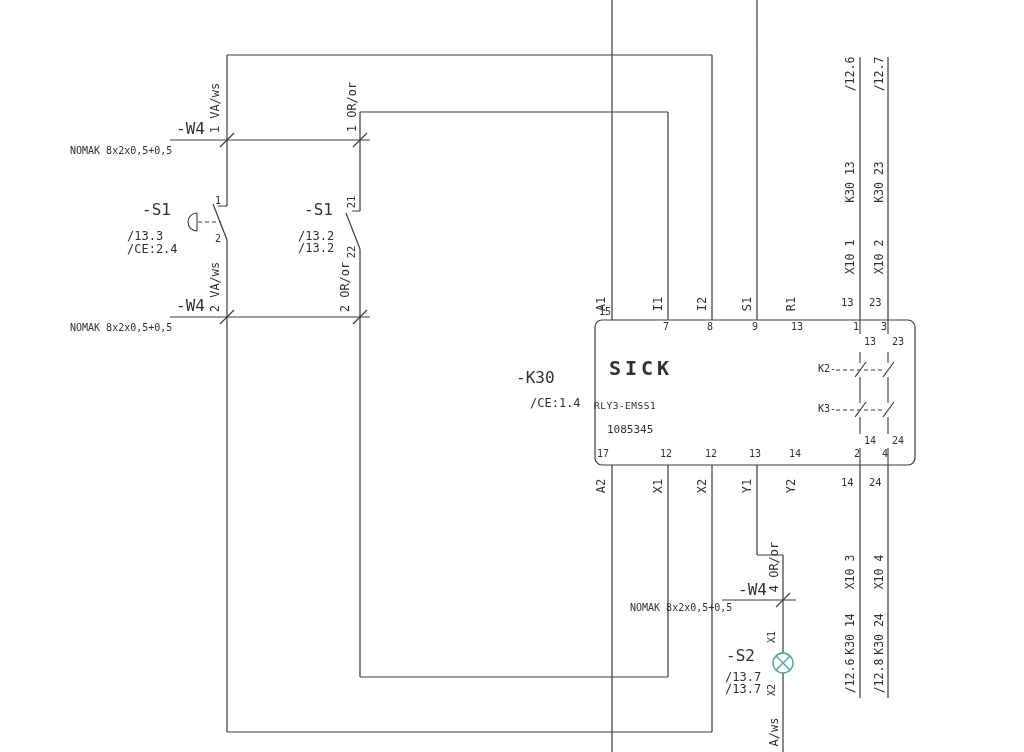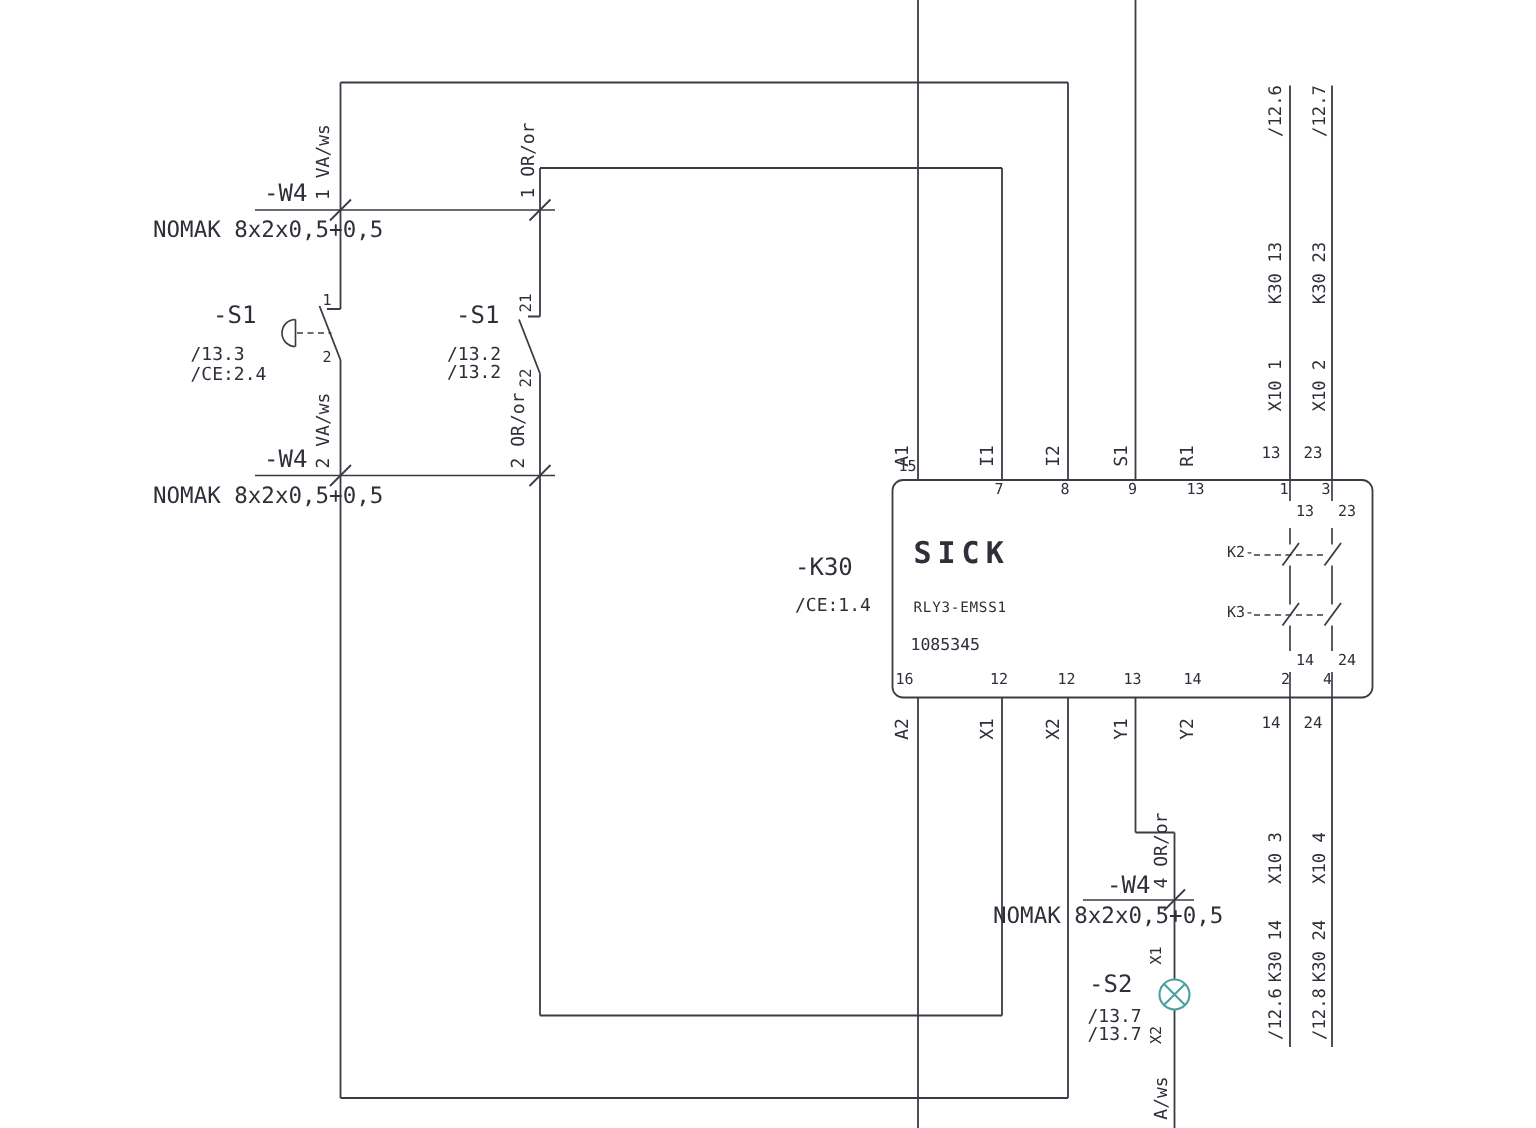--- a/index.html
+++ b/index.html
@@ -12,21 +12,21 @@
     color:#2e2f38;
   }
   #canvas svg{position:absolute;left:0;top:0;}
   .t{position:absolute;white-space:pre;line-height:1;}
   .rot{transform:translate(-50%,-50%) rotate(-90deg);}
   .s10{font-size:10px;}
   .s105{font-size:10.5px;}
   .s11{font-size:11px;}
   .s115{font-size:11.5px;}
   .s12{font-size:12px;}
-  .s14{font-size:15px;margin-left:32px;}
+  .s14{font-size:10px;}
   .s16{font-size:16px;}
   .brand{font-size:20px;letter-spacing:4px;font-weight:bold;}
   .model{font-size:9.5px;letter-spacing:0.5px;}
 </style>
 </head>
 <body>
 
 <div id="canvas">
 
   <svg width="1024" height="752" viewBox="0 0 1024 752">
@@ -78,41 +78,41 @@
   <div class="t s12" style="left:127px;top:243px">/CE:2.4</div>
   <div class="t s10" style="left:215px;top:196px">1</div>
   <div class="t s10" style="left:215px;top:234px">2</div>
 
   <div class="t s16" style="left:304px;top:202px">-S1</div>
   <div class="t s12" style="left:298px;top:230px">/13.2</div>
   <div class="t s12" style="left:298px;top:242px">/13.2</div>
   <div class="t rot s105" style="left:351px;top:202px">21</div>
   <div class="t rot s105" style="left:351px;top:252px">22</div>
 
-  <div class="t s16" style="left:530px;top:370px">-K30</div>
+  <div class="t s16" style="left:516px;top:370px">-K30</div>
   <div class="t s12" style="left:530px;top:397px">/CE:1.4</div>
   <div class="t brand" style="left:609px;top:358px">SICK</div>
-  <div class="t model" style="left:609px;top:401px">RLY3-EMSS1</div>
+  <div class="t model" style="left:594px;top:401px">RLY3-EMSS1</div>
   <div class="t s11" style="left:607px;top:424px">1085345</div>
 
   <div class="t s10" style="left:599px;top:307px">15</div>
   <div class="t s10" style="left:663px;top:322px">7</div>
   <div class="t s10" style="left:707px;top:322px">8</div>
   <div class="t s10" style="left:752px;top:322px">9</div>
   <div class="t s10" style="left:791px;top:322px">13</div>
   <div class="t s10" style="left:853px;top:322px">1</div>
   <div class="t s10" style="left:881px;top:322px">3</div>
 
   <div class="t rot s12" style="left:601px;top:304px">A1</div>
   <div class="t rot s12" style="left:658px;top:304px">I1</div>
   <div class="t rot s12" style="left:702px;top:304px">I2</div>
   <div class="t rot s12" style="left:747px;top:304px">S1</div>
   <div class="t rot s12" style="left:791px;top:304px">R1</div>
 
-  <div class="t s10" style="left:597px;top:449px">16</div>
+  <div class="t s10" style="left:597px;top:449px">17</div>
   <div class="t s10" style="left:660px;top:449px">12</div>
   <div class="t s10" style="left:705px;top:449px">12</div>
   <div class="t s10" style="left:749px;top:449px">13</div>
   <div class="t s10" style="left:789px;top:449px">14</div>
   <div class="t s10" style="left:854px;top:449px">2</div>
   <div class="t s10" style="left:882px;top:449px">4</div>
 
   <div class="t rot s12" style="left:601px;top:486px">A2</div>
   <div class="t rot s12" style="left:658px;top:486px">X1</div>
   <div class="t rot s12" style="left:702px;top:486px">X2</div>

